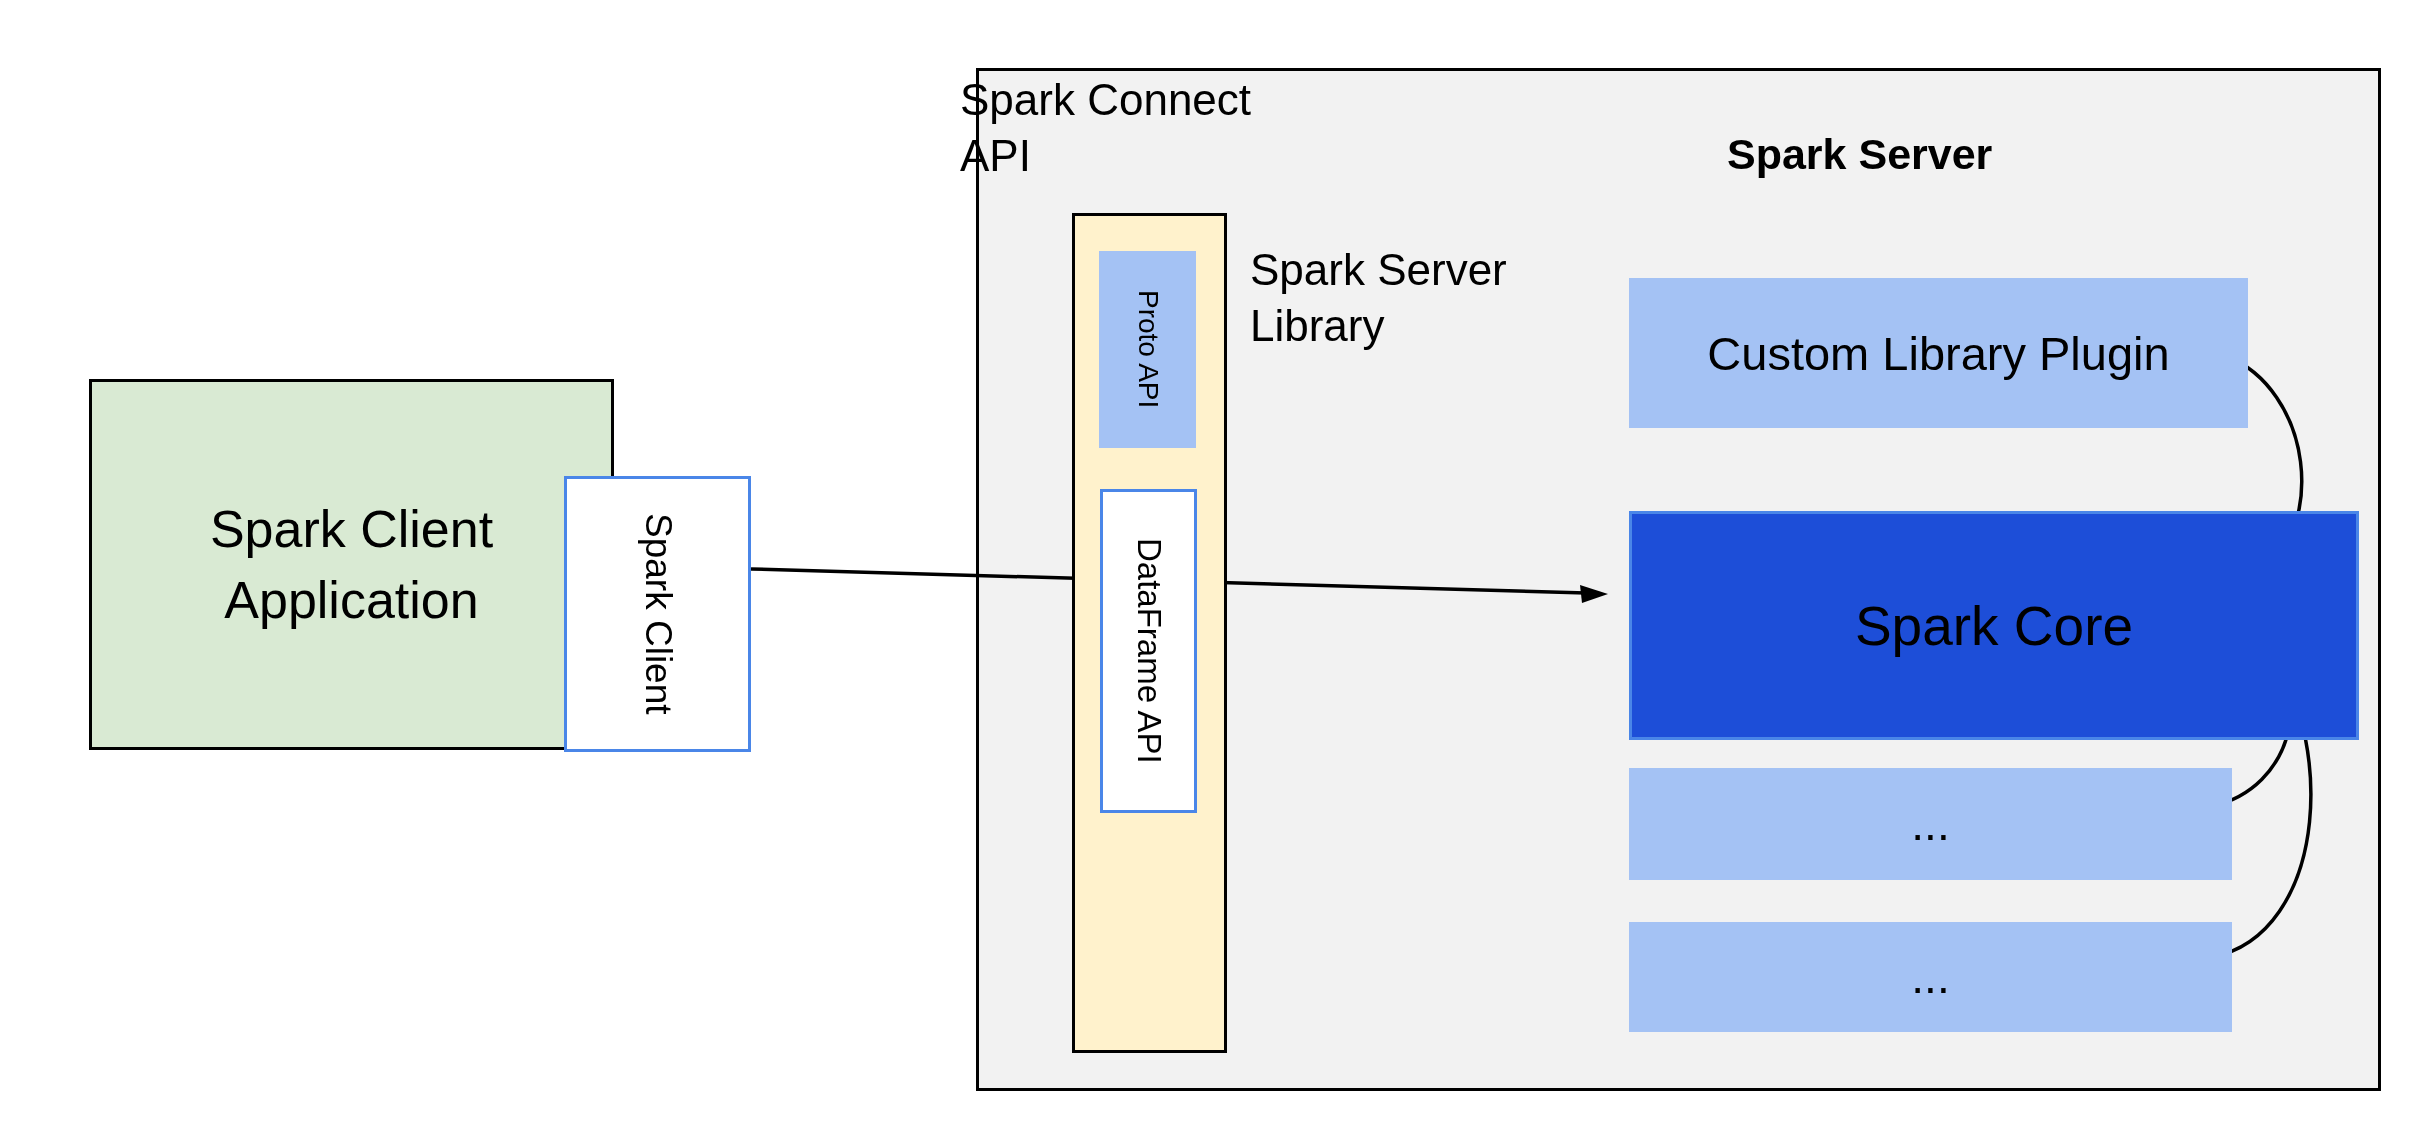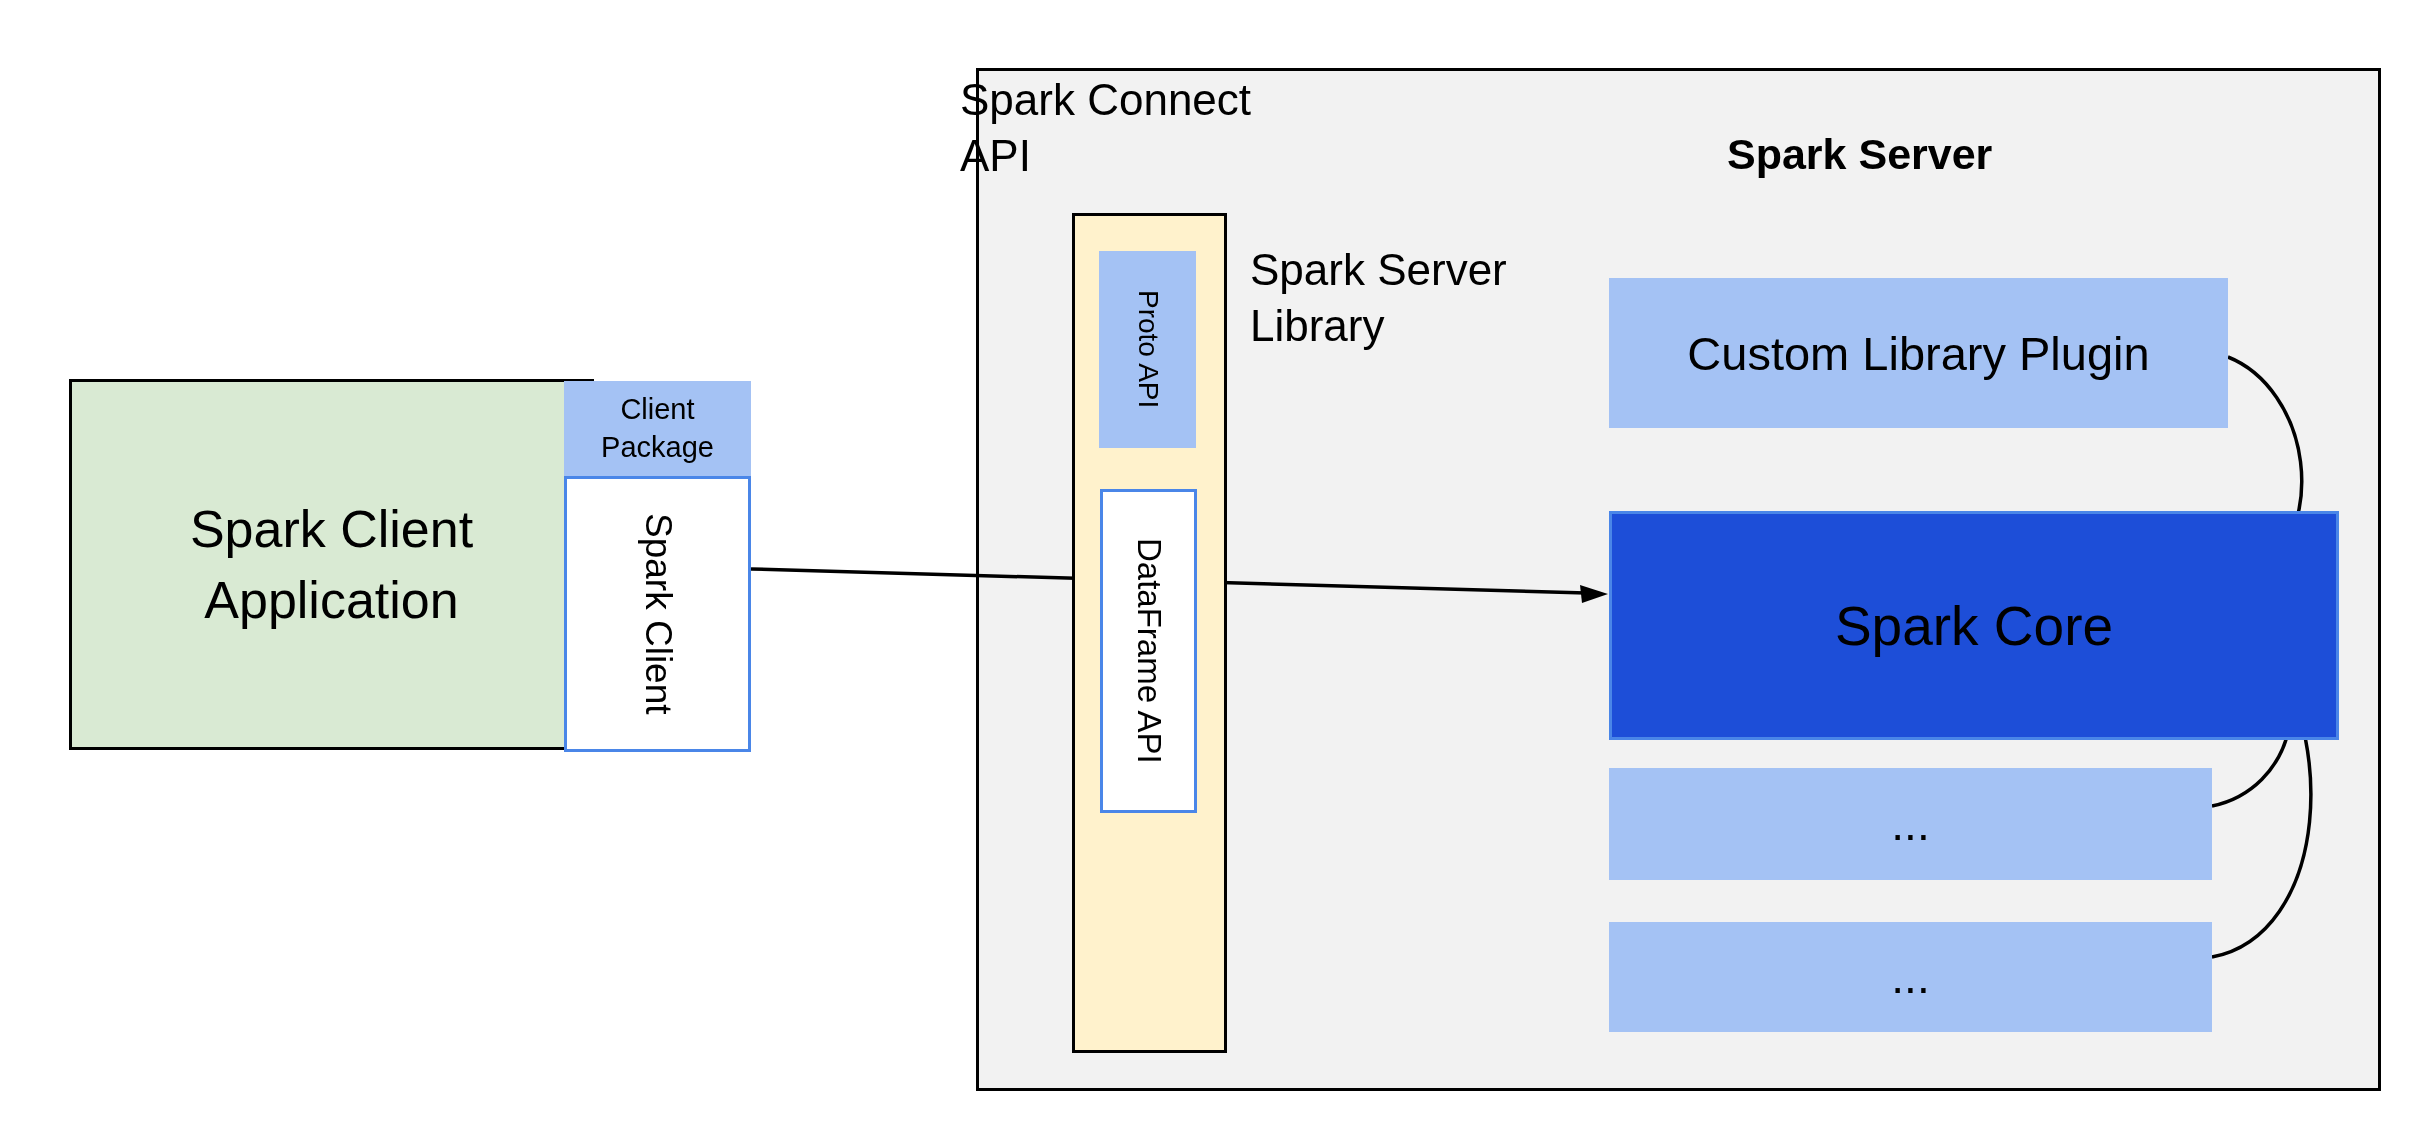--- a/index.html
+++ b/index.html
@@ -24,21 +24,21 @@
   .panel{
     left:976px;top:68px;width:1405px;height:1023px;
     background:var(--panel-bg);
     border:3px solid var(--panel-border);
     z-index:1;
   }
 
   
   .arrow-layer{left:0;top:0;width:2435px;height:1135px;z-index:2;pointer-events:none;}
 
-  .node{z-index:3;display:flex;align-items:center;justify-content:center;text-align:center;}
+  .node{z-index:3;display:flex;align-items:center;justify-content:center;text-align:center;margin-left:20px;}
 
   .green-box{
     left:69px;top:379px;width:525px;height:371px;
     background:var(--green-fill);
     border:3px solid #000;
     font-size:52px;line-height:1.35;white-space:pre-line;
   }
   .package-box{
     left:564px;top:381px;width:187px;height:95px;
     background:var(--blue-fill);
@@ -133,22 +133,20 @@
     </g>
     <g fill="#000000" stroke="none">
       <polygon points="1608,594 1580,585 1582,603"></polygon>
       <polygon points="2232,600 2260,589 2256,609"></polygon>
     </g>
   </svg>
 
   <div class="abs node green-box">Spark Client
 Application</div>
 
-  <div class="abs node package-box">Client
-Package</div>
 
   <div class="abs client-box">
     <div class="vtext">Spark Client</div>
   </div>
 
   <div class="abs label connect-api-label">Spark Connect
 API</div>
 
   <div class="abs yellow-box"></div>
 

